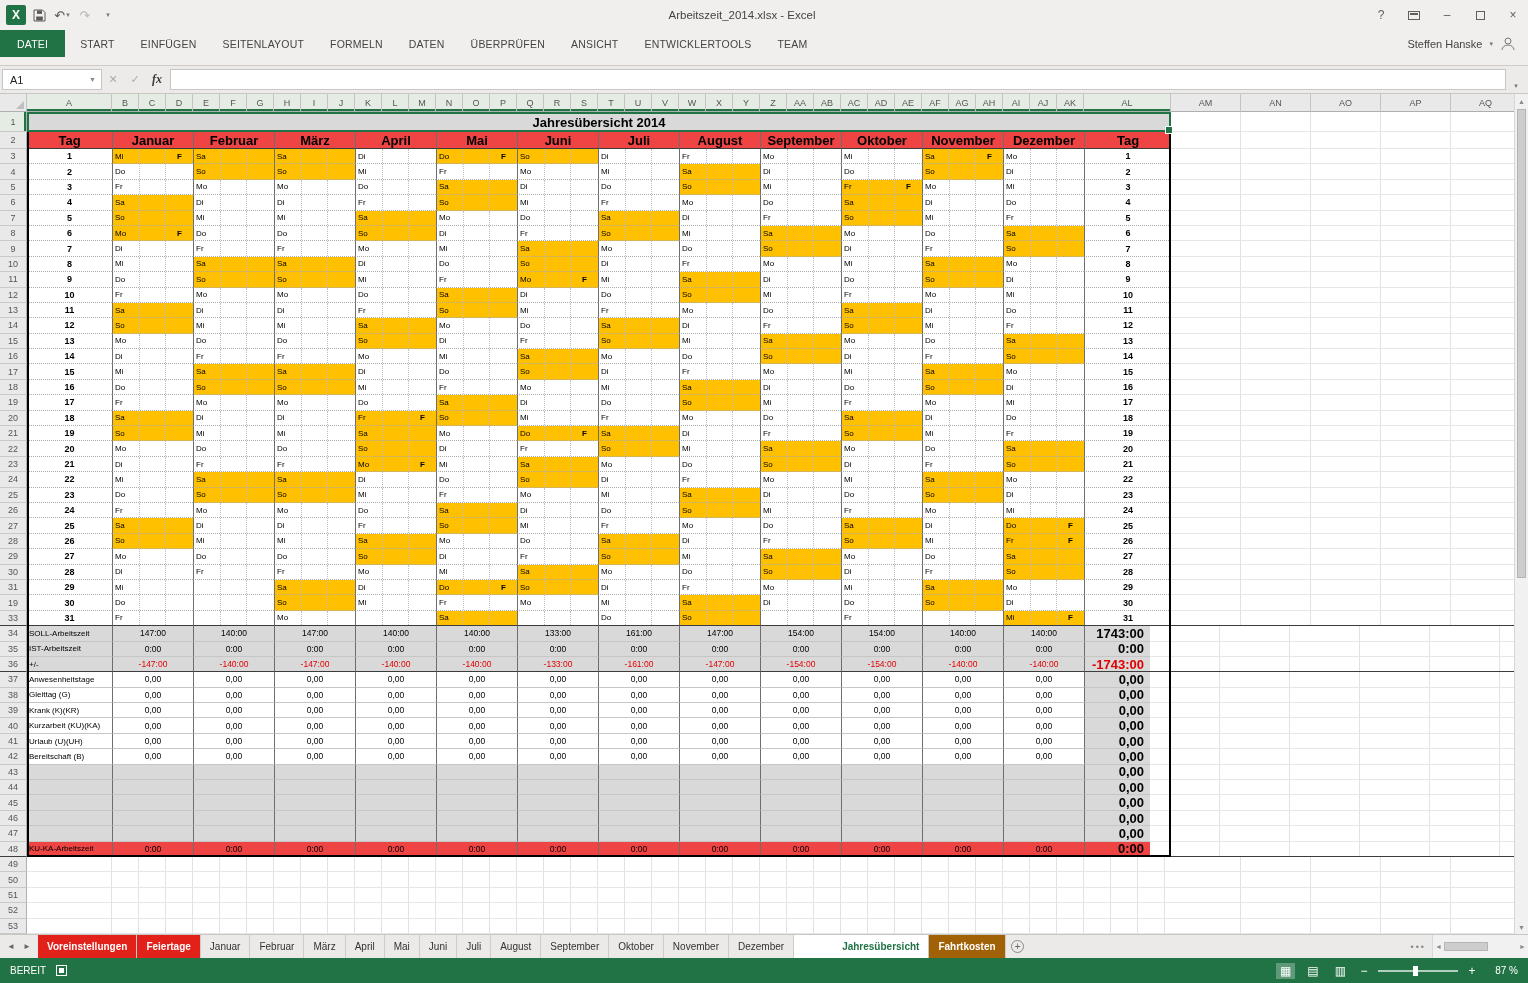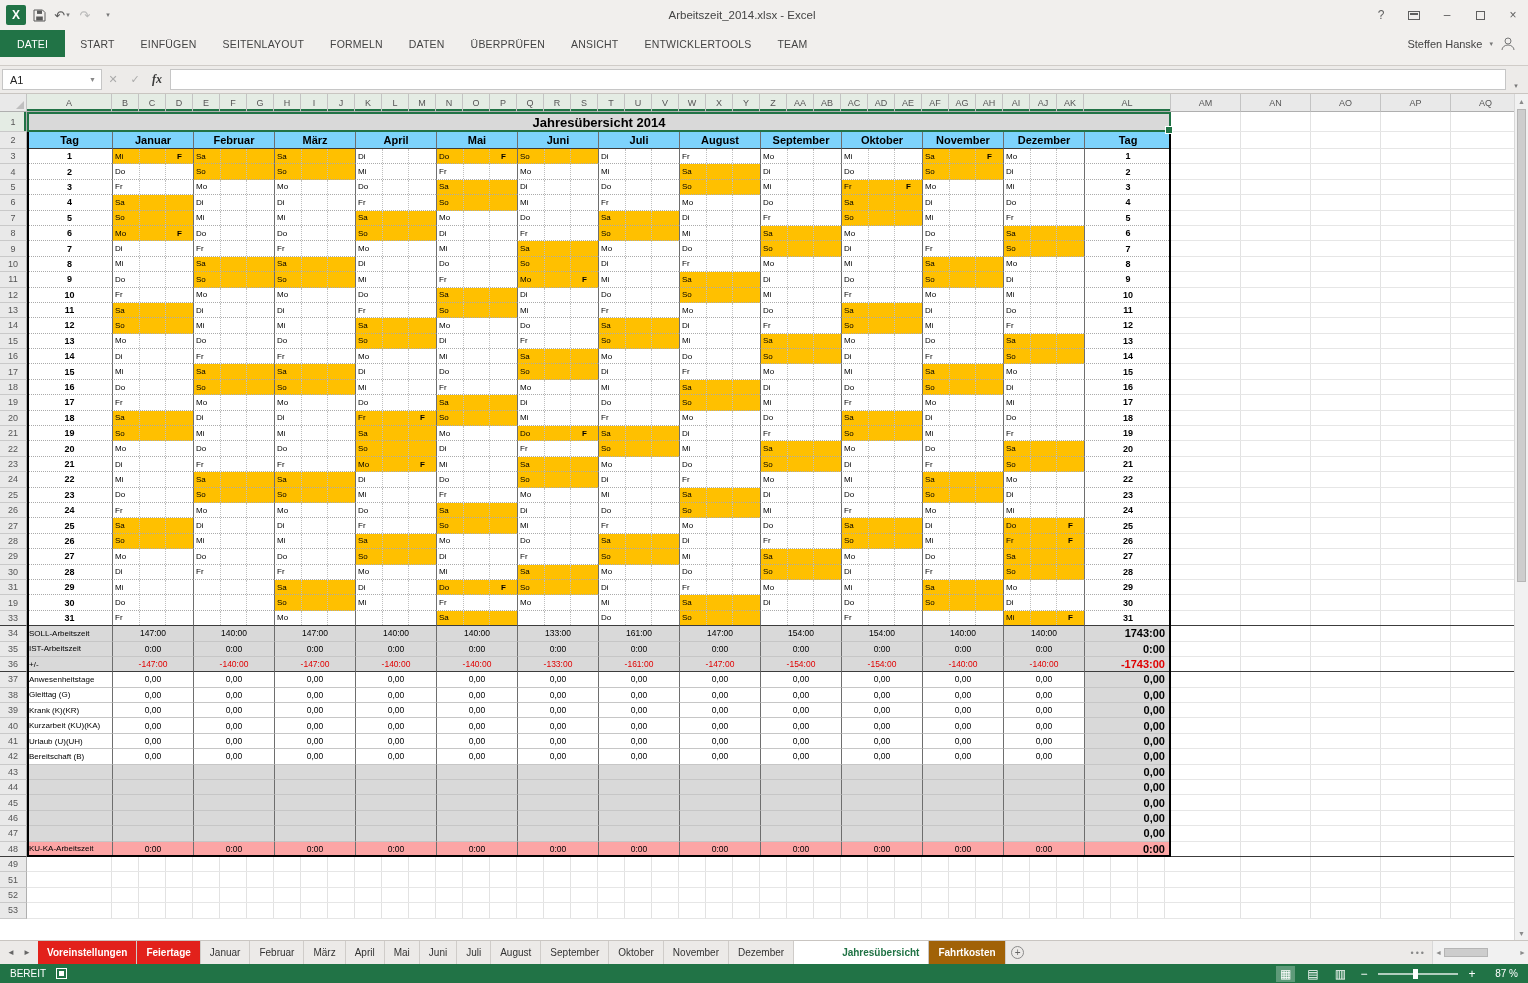--- a/index.html
+++ b/index.html
@@ -69,47 +69,47 @@
 
   .rh{width:27px;background:#E9E9E9;border-right:1px solid #AFAFAF;border-bottom:1px solid #C9C9C9;
     font-size:9px;color:#555;display:flex;align-items:center;justify-content:center;}
   .rh.rsel{background:#E4ECE4;box-shadow:inset -2px 0 0 #217346;}
 
   .title-cell{width:1144px;background:#D9D9D9;border:2px solid #217346;position:relative;z-index:3;
     display:flex;align-items:center;justify-content:center;font-weight:bold;font-size:13px;color:#000;}
   .title-cell::after{content:'';position:absolute;right:-4px;bottom:-4px;width:6px;height:6px;
     background:#217346;border:1px solid #fff;}
 
-  .mh{background:#7dd3fc;border-left:1px solid #6e6e6e;border-bottom:1px solid #3c3c3c;
-    display:flex;align-items:center;justify-content:center;font-weight:bold;font-size:11px;color:#000;}
+  .mh{background:#ef4444;border-left:1px solid #6e6e6e;border-bottom:1px solid #3c3c3c;
+    display:flex;align-items:center;justify-content:center;font-weight:bold;font-size:13px;color:#000;}
   .mh.tagl{width:85px;border-left:none;}
   .mh.mon{width:81px;}
   .mh.tagr{width:87px;}
 
   .dn{background:#fff;font-weight:bold;font-size:9px;color:#000;border-bottom:1px dotted #ABABAB;
     display:flex;align-items:center;justify-content:center;}
   .dn.dnl{width:85px;}
   .dn.dnr{width:87px;border-left:1px solid #6e6e6e;}
 
   .dc{width:81px;border-left:1px solid #6e6e6e;border-bottom:1px dotted #ABABAB;display:flex;font-size:8px;color:#000;}
   .dc.hl{background:#FFC000;}
   .dc .s1{width:27px;display:flex;align-items:center;padding-left:2px;border-right:1px dotted #BFBFBF;}
   .dc .s2{width:26px;border-right:1px dotted #BFBFBF;}
   .dc .s3{flex:1;display:flex;align-items:center;justify-content:center;font-weight:bold;}
 
   .sl{width:85px;font-size:8px;display:flex;align-items:center;padding-left:2px;white-space:nowrap;
     overflow:hidden;border-bottom:1px solid #C6C6C6;background:#fff;color:#000;}
   .sv{width:81px;font-size:8.5px;display:flex;align-items:center;justify-content:center;
     border-left:1px solid #6e6e6e;border-bottom:1px solid #C6C6C6;background:#fff;color:#000;}
-  .st{width:87px;font-size:11px;font-weight:bold;display:flex;align-items:center;justify-content:flex-end;
+  .st{width:66px;font-size:13px;font-weight:bold;display:flex;align-items:center;justify-content:flex-end;
     padding-right:6px;border-left:1px solid #6e6e6e;border-bottom:1px solid #C6C6C6;background:#D9D9D9;color:#000;}
   .r-sum.gray .sl,.r-sum.gray .sv{background:#D9D9D9;}
   .r-sum.neg .sv,.r-sum.neg .st{color:#E00000;}
   .r-spc .sl,.r-spc .sv{background:#D9D9D9;}
-  .r-kuka .sl,.r-kuka .sv,.r-kuka .st{background:#fca5a5;}
+  .r-kuka .sl,.r-kuka .sv,.r-kuka .st{background:#ef4444;}
   .dark-b>div{border-bottom:1px solid #3c3c3c;}
 
   .fill{flex:1 1 auto;min-width:0;border-bottom:1px solid #E6E6E6;
     background:repeating-linear-gradient(90deg,transparent 0 69px,#E2E2E2 69px 70px);}
   .afill{width:85px;border-bottom:1px solid #E6E6E6;border-right:1px solid #E2E2E2;}
   .subfill{width:1059px;border-bottom:1px solid #E6E6E6;
     background:repeating-linear-gradient(90deg,transparent 0 26px,#E2E2E2 26px 27px);}
 
   
   .vscroll{width:14px;background:#F1F1F1;border-left:1px solid #D8D8D8;display:flex;flex-direction:column;
@@ -131,21 +131,21 @@
   .addtab .plus{width:13px;height:13px;border:1px solid #8a8a8a;border-radius:50%;color:#666;
     display:flex;align-items:center;justify-content:center;font-size:10px;line-height:1;}
   .tspacer{flex:1;}
   .dots{align-self:center;color:#888;font-size:9px;margin-right:6px;letter-spacing:2px;}
   .hscroll{width:96px;background:#F1F1F1;border-left:1px solid #D8D8D8;display:flex;align-items:center;padding:0 2px;gap:2px;}
   .harr{font-size:7px;color:#8a8a8a;}
   .htrack{flex:1;height:10px;display:flex;align-items:center;}
   .hthumb{width:44px;height:9px;background:#CDCDCD;border:1px solid #B5B5B5;}
 
   
-  .statusbar{height:19px;background:#217346;color:#fff;display:flex;align-items:center;gap:10px;
+  .statusbar{height:25px;background:#217346;color:#fff;display:flex;align-items:center;gap:10px;
     padding-left:10px;font-size:10px;flex-shrink:0;}
   .macroicon{width:11px;height:11px;border:1px solid #fff;display:inline-flex;align-items:center;justify-content:center;}
   .macroicon::after{content:'';width:5px;height:5px;background:#fff;}
   .sb-right{margin-left:auto;display:flex;align-items:center;gap:8px;padding-right:10px;}
   .vicon{font-size:12px;line-height:1;padding:2px 4px;}
   .vicon.cur{background:rgba(255,255,255,.28);}
   .zctl{font-size:12px;width:12px;text-align:center;}
   .ztrack{width:80px;height:2px;background:rgba(255,255,255,.65);position:relative;}
   .zthumb{position:absolute;left:44%;top:-4px;width:5px;height:10px;background:#fff;}
   .zlabel{min-width:32px;text-align:right;}
@@ -2607,20 +2607,26 @@
             <div class="st">0:00</div>
             <div class="fill"></div>
           </div>
           <div class="grow r-emt">
             <div class="rh">49</div>
             <div class="afill"></div>
             <div class="subfill"></div>
             <div class="fill"></div>
           </div>
           <div class="grow r-emt">
+            <div class="rh">50</div>
+            <div class="afill"></div>
+            <div class="subfill"></div>
+            <div class="fill"></div>
+          </div>
+          <div class="grow r-emt">
             <div class="rh">51</div>
             <div class="afill"></div>
             <div class="subfill"></div>
             <div class="fill"></div>
           </div>
           <div class="grow r-emt">
             <div class="rh">52</div>
             <div class="afill"></div>
             <div class="subfill"></div>
             <div class="fill"></div>

